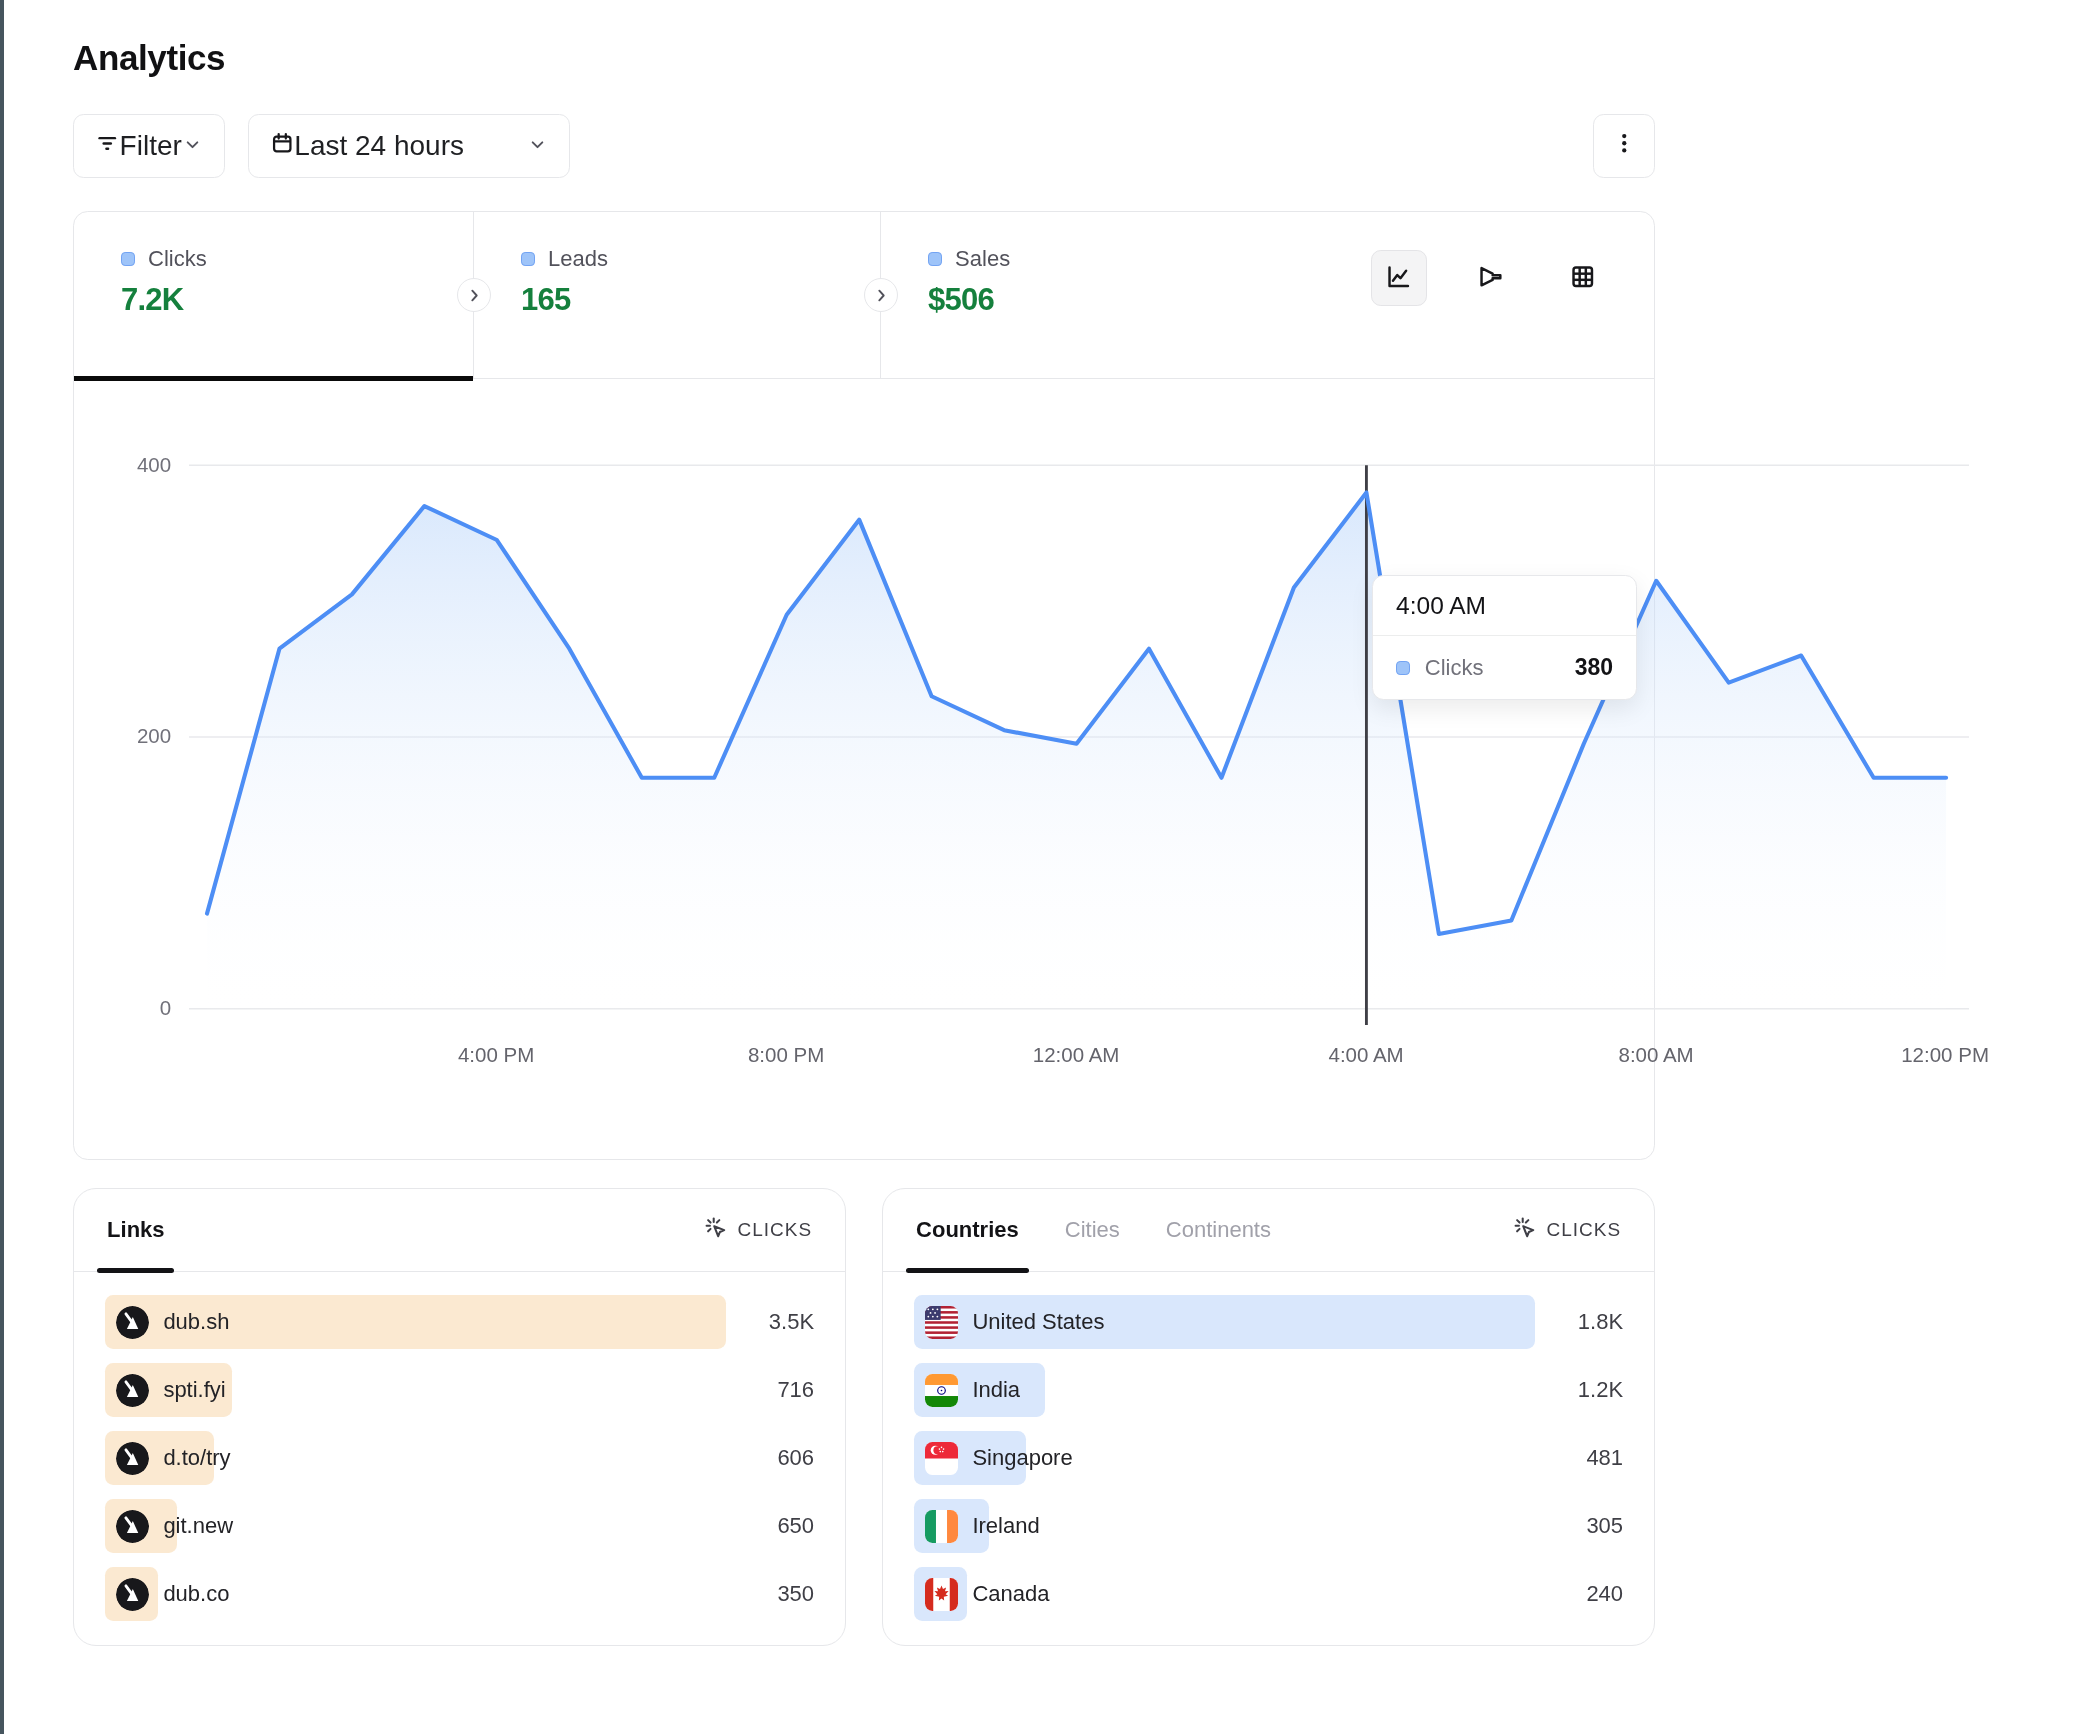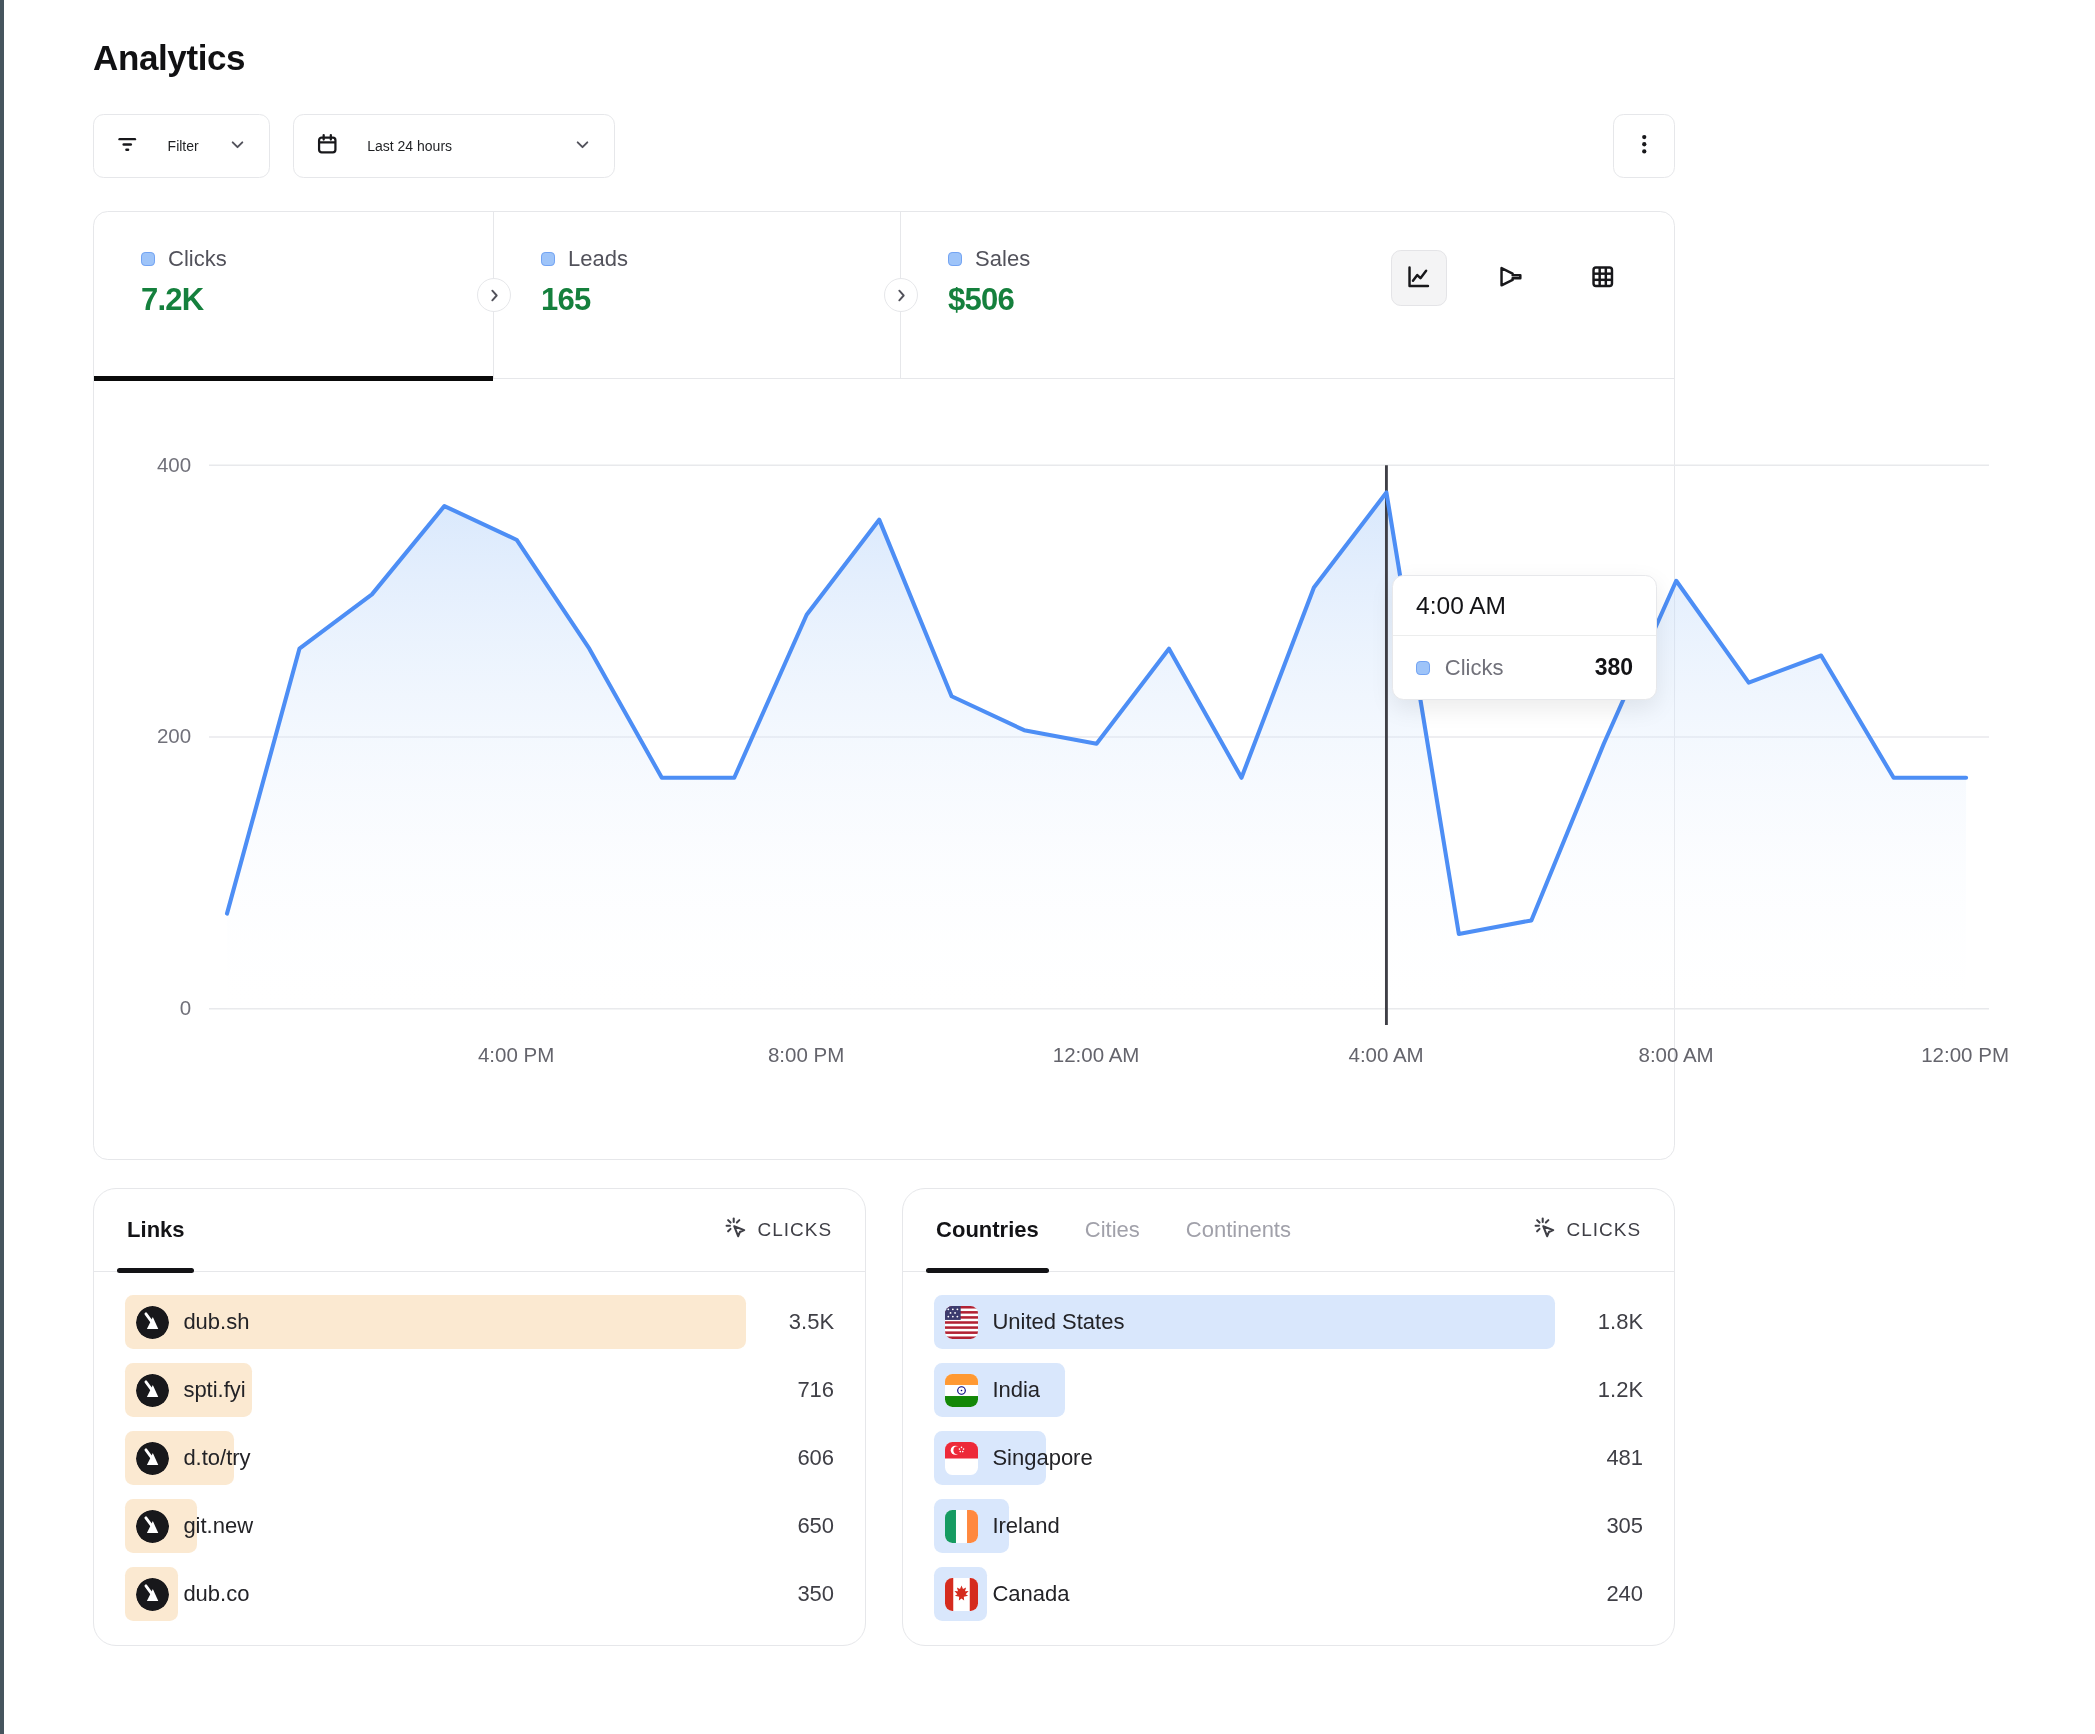--- a/index.html
+++ b/index.html
@@ -2,30 +2,30 @@
 <html style="font-size:13px"><head>
 <meta charset="utf-8">
 <style>
   * { margin:0; padding:0; box-sizing:border-box; }
   html,body { background:#ffffff; }
   body {
     width:2096px; height:1735px; position:relative; overflow:hidden;
     font-family:"Liberation Sans", sans-serif; color:#18181b;
   }
   .left-strip { position:absolute; left:0; top:0; width:4.1px; height:1735px; background:#46555e; }
-  .content { position:absolute; left:4.1px; top:0; width:1713px; padding:38px 62px 0 69px;margin-left:20px; }
+  .content { position:absolute; left:4.1px; top:0; width:1713px; padding:38px 62px 0 69px; }
 
   
   .page-title { font-size:35px; font-weight:700; letter-spacing:-0.4px; color:#111113; }
 
   .toolbar { display:flex; align-items:center; margin-top:36px; gap:23px; }
   .btn {
-    height:64px; display:flex; align-items:center; gap:28px;
+    height:64px; display:flex; align-items:center; gap:0;
     border:1.6px solid #e6e7ea; border-radius:10.6px; background:#fff;
-    font-size:14px; color:#1f2023; padding:0 21px; cursor:pointer;
+    font-size:28px; color:#1f2023; padding:0 21px; cursor:pointer;
   }
   .btn svg { flex:none; }
   .date-btn { width:322px;justify-content:center; }
   .date-btn .spacer { flex:1; }
   .kebab-btn { margin-left:auto; width:62px; justify-content:center; padding:0; }
 
   
   .chart-card { margin-top:33px; border:1.6px solid #e6e7ea; border-radius:14.7px; height:949px; position:relative; background:#fff; }
 
   .stats-row { display:flex; height:167px; border-bottom:1.6px solid #e6e7ea; position:relative; }

